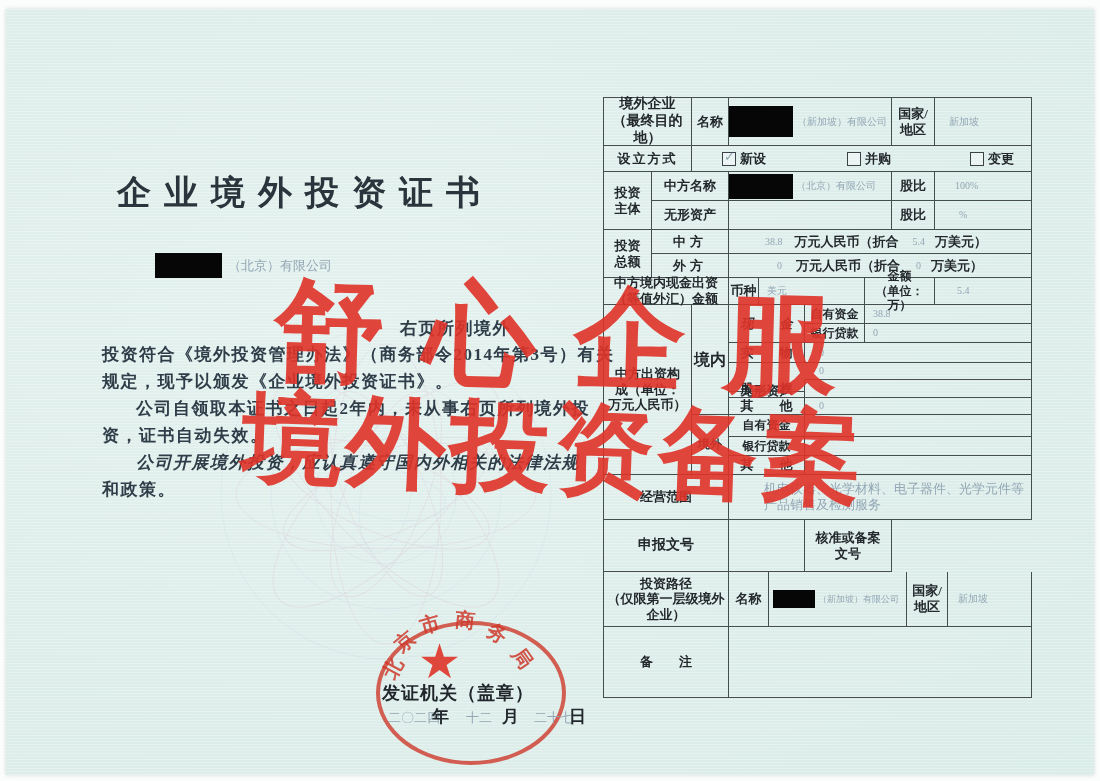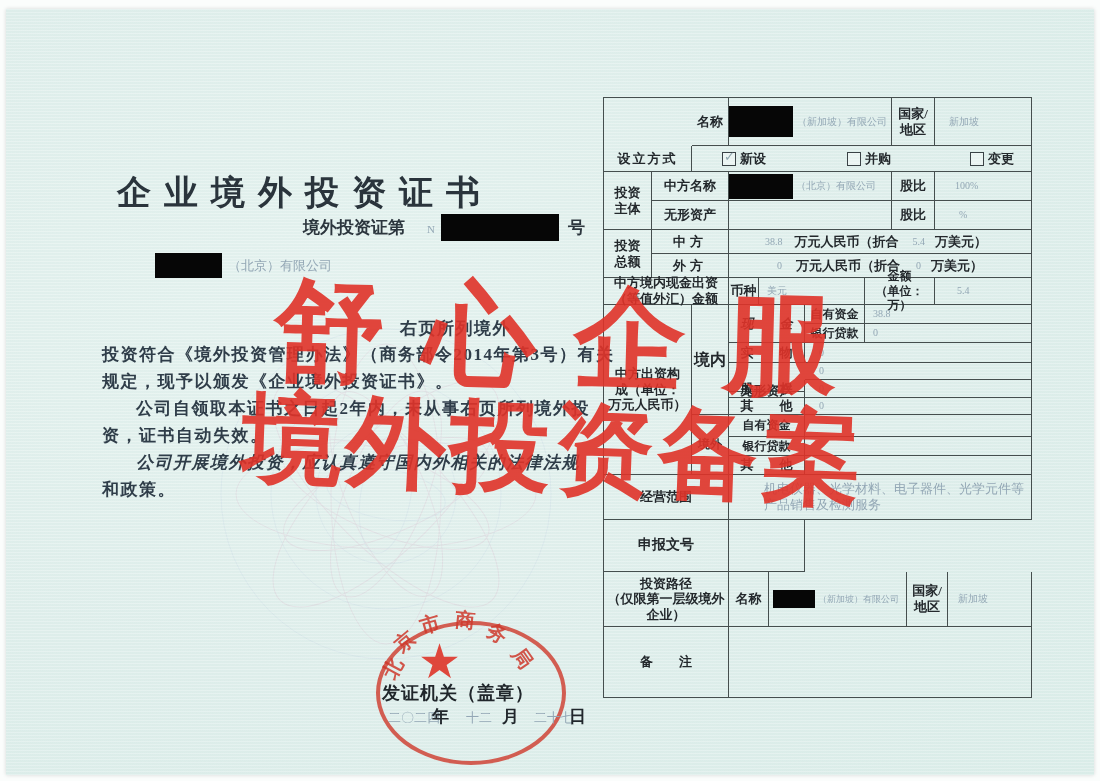--- a/index.html
+++ b/index.html
@@ -59,26 +59,20 @@
         <circle r="165"></circle>
       <ellipse rx="25" ry="60" transform="rotate(10)"></ellipse>
       <ellipse rx="25" ry="60" transform="rotate(100)"></ellipse>
     </g>
   </svg>
 
   <div class="texture"></div>
 
   <div class="abs title" style="left:111px;top:161px;">企业境外投资证书</div>
 
-  <div class="abs" style="left:297px;top:205px;height:30px;">
-    <span class="certline">境外投资证第</span>
-    <span class="faint" style="font-size:11px;margin-left:18px;">N</span>
-    <span class="redact" style="width:118px;height:27px;vertical-align:-8px;margin-left:2px;"></span>
-    <span class="certline" style="margin-left:5px;">号</span>
-  </div>
 
   <div class="abs" style="left:149px;top:244px;">
     <span class="redact" style="width:67px;height:25px;vertical-align:-8px;"></span>
     <span class="faint" style="font-size:13px;margin-left:2px;">（北京）有限公司</span>
   </div>
 
   <div class="abs bodyline" style="left:394px;top:308px;">右页所列境外</div>
   <div class="abs bodyline" style="left:96px;top:334px;">投资符合《境外投资管理办法》（商务部令2014年第3号）有关</div>
   <div class="abs bodyline" style="left:96px;top:361px;">规定，现予以颁发《企业境外投资证书》。</div>
   <div class="abs bodyline" style="left:130px;top:388px;">公司自领取本证书之日起2年内，未从事右页所列境外投</div>
@@ -100,20 +94,22 @@
     <span class="faint" style="left:382px;font-size:13px;padding-top:4px;">二〇二四</span>
     <span style="left:426px;font-size:17px;font-weight:bold;color:#20262b;">年</span>
     <span class="faint" style="left:460px;font-size:13px;padding-top:4px;">十二</span>
     <span style="left:496px;font-size:17px;font-weight:bold;color:#20262b;">月</span>
     <span class="faint" style="left:528px;font-size:13px;padding-top:4px;">二十七</span>
     <span style="left:563px;font-size:17px;font-weight:bold;color:#20262b;">日</span>
   </div>
 
   <div class="abs form">
 
+    <div class="cell" style="grid-area:1/1/2/3;font-size:14px;">境外企业
+（最终目的地）</div>
     <div class="cell" style="grid-area:1/3/2/4;">名称</div>
     <div class="cell left" style="grid-area:1/4/2/10;">
       <span class="redact" style="width:64px;height:31px;flex:none;"></span>
       <span class="vfaint" style="margin-left:4px;">（新加坡）有限公司</span>
     </div>
     <div class="cell" style="grid-area:1/10/2/12;">国家/
 地区</div>
     <div class="cell left" style="grid-area:1/12/2/14;padding-left:14px;"><span class="vfaint">新加坡</span></div>
 
     <div class="cell" style="grid-area:2/1/3/3;letter-spacing:2px;">设立方式</div>
@@ -185,20 +181,22 @@
     <div class="cell" style="grid-area:15/4/16/8;font-size:12px;">银行贷款</div>
     <div class="cell" style="grid-area:15/8/16/14;"></div>
     <div class="cell" style="grid-area:16/4/17/8;">其　　他</div>
     <div class="cell" style="grid-area:16/8/17/14;"></div>
 
     <div class="cell" style="grid-area:17/1/18/4;">经营范围</div>
     <div class="cell left" style="grid-area:17/4/18/14;padding-left:12px;"><span class="vfaint" style="font-size:13px;margin-left:23px;">机电仪器、光学材料、电子器件、光学元件等产品销售及检测服务</span></div>
 
     <div class="cell" style="grid-area:18/1/19/4;font-size:14px;">申报文号</div>
     <div class="cell" style="grid-area:18/4/19/8;"></div>
+    <div class="cell" style="grid-area:18/8/19/10;">核准或备案
+文号</div>
 
     <div class="cell" style="grid-area:19/1/20/4;">投资路径
 （仅限第一层级境外
 企业）</div>
     <div class="cell" style="grid-area:19/4/20/6;">名称</div>
     <div class="cell left" style="grid-area:19/6/20/11;padding-left:4px;">
       <span class="redact" style="width:42px;height:18px;flex:none;"></span>
       <span class="vfaint" style="font-size:9px;margin-left:3px;">（新加坡）有限公司</span>
     </div>
     <div class="cell" style="grid-area:19/11/20/13;">国家/

